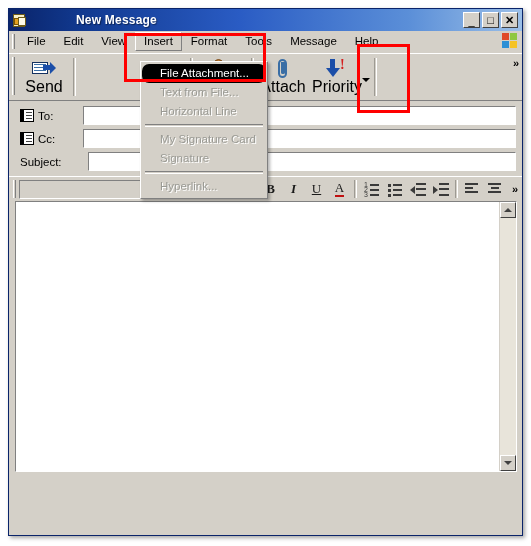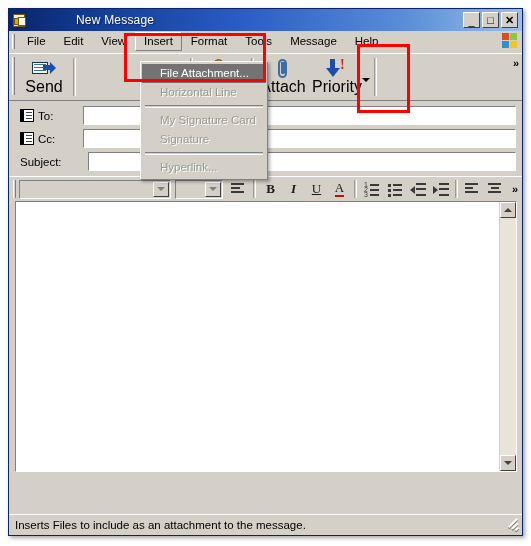--- a/index.html
+++ b/index.html
@@ -62,21 +62,21 @@
   .title-icon .clip {
     position: absolute; left: 2px; top: 5px;
     width: 5px; height: 7px;
     background: #e0a020;
     border: 1px solid #7a5505;
     box-sizing: border-box;
   }
   #title-text {
     color: #ffffff;
     font-size: 12px;
-    font-weight: normal;
+    font-weight: bold;
     letter-spacing: 0.2px;
     white-space: nowrap;
     flex: 1 1 auto;
     text-shadow: 1px 1px 1px rgba(0,0,0,0.45);
     padding-left: 44px;
   }
   .win-btns { display: flex; gap: 2px; flex: 0 0 auto; padding-right: 2px;}
   .win-btn {
     width: 17px; height: 16px;
     background: #d4d0c8;
@@ -537,23 +537,24 @@
   .dd-item {
     font-size: 11.5px;
     color: #9a9a94;
     text-shadow: 1px 1px 0 #ffffff;
     padding: 3px 6px 3px 18px;
     line-height: 13px;
     white-space: nowrap;
     cursor: default;
   }
   .dd-item.highlight {
-    background: #737373;
+    background: #000000;
     color: #ffffff;
     text-shadow: none;
+    border-radius: 7px;
   }
   .dd-sep {
     height: 1px;
     margin: 3px 3px;
     border-top: 1px solid #808080;
     border-bottom: 1px solid #ffffff;
   }
 
   
   .redbox {
@@ -804,31 +805,24 @@
         <div class="sb-btn sb-up">
             <i></i>
           </div>
         <div id="sb-track"></div>
         <div class="sb-btn sb-dn">
             <i></i>
           </div>
       </div>
     </div>
 
-    <div id="statusbar">
-      <div id="status-text">Inserts Files to include as an attachment to the message.</div>
-      <div id="grip-corner">
-        <span class="g1"></span>
-          <span class="g2"></span>
-          <span class="g3"></span>
-      </div>
-    </div>
 
     <div id="dropdown">
       <div class="dd-item highlight">File Attachment...</div>
+      <div class="dd-item">Text from File...</div>
       <div class="dd-item">Horizontal Line</div>
       <div class="dd-sep"></div>
       <div class="dd-item">My Signature Card</div>
       <div class="dd-item">Signature</div>
       <div class="dd-sep"></div>
       <div class="dd-item">Hyperlink...</div>
     </div>
 
   </div>
 

